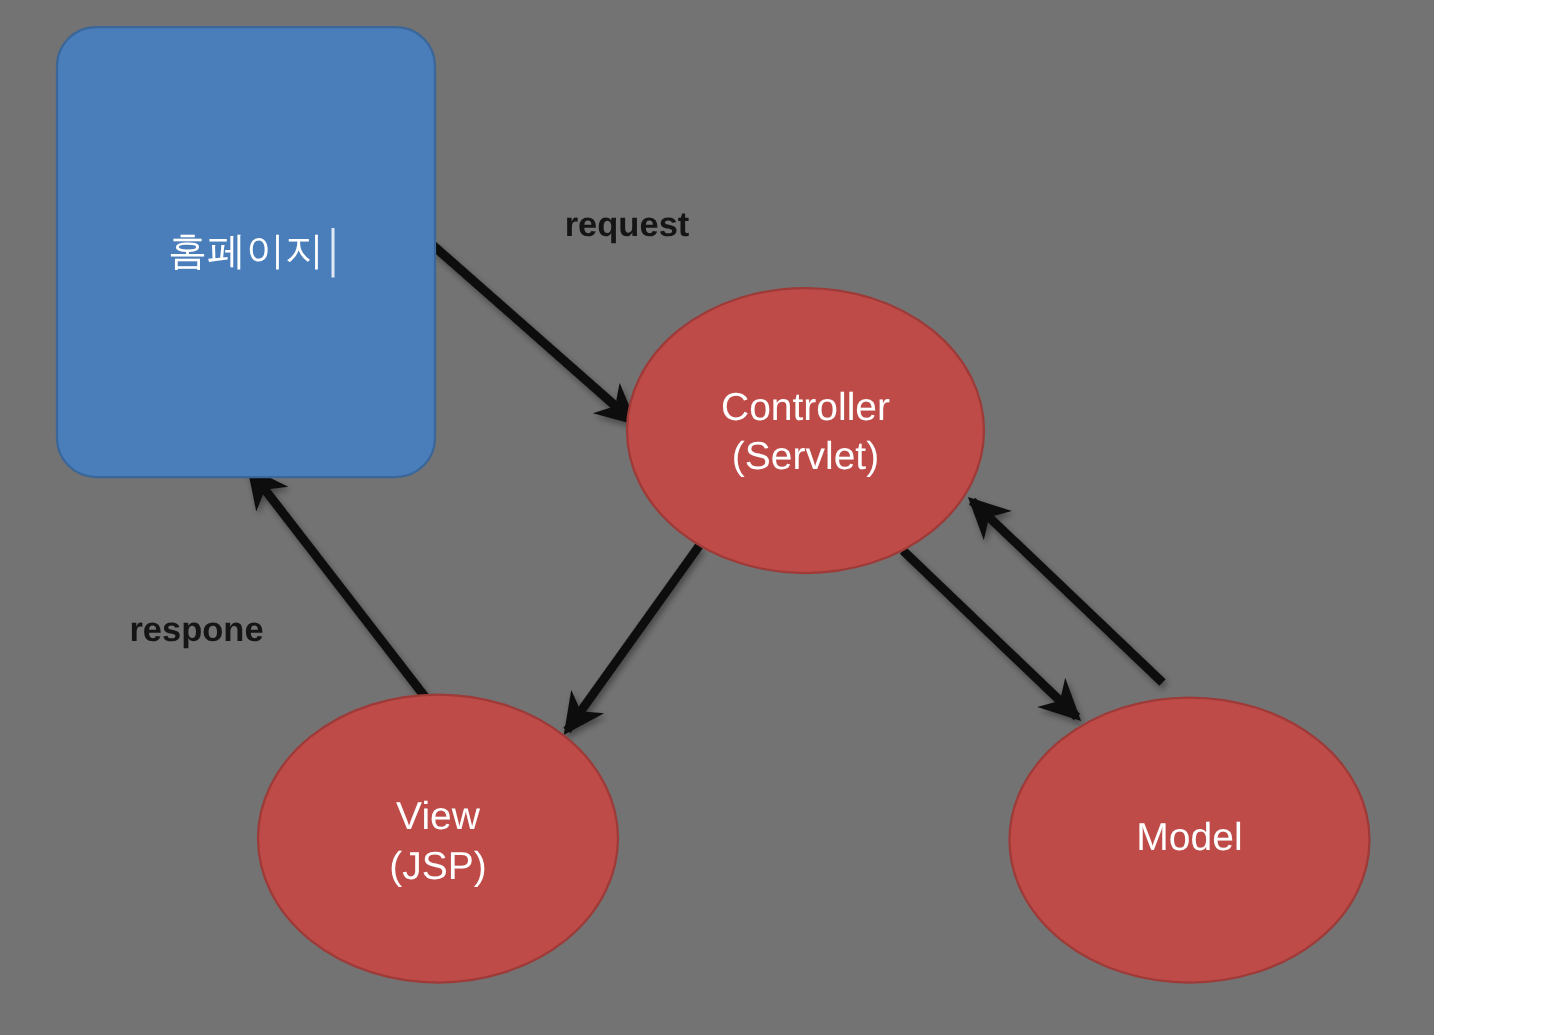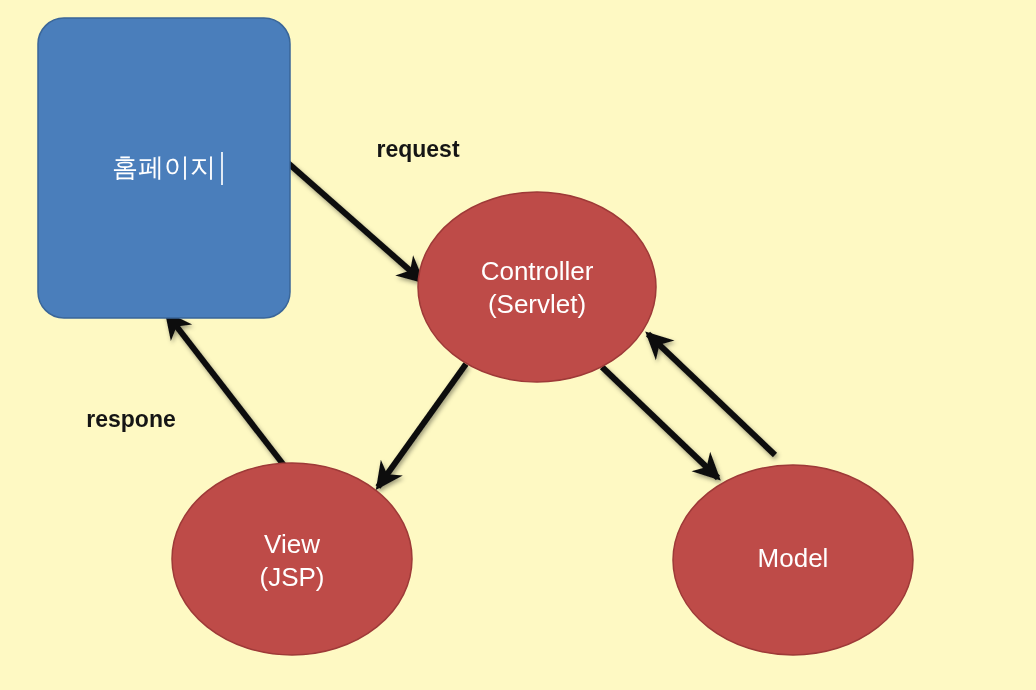--- a/index.html
+++ b/index.html
@@ -5,23 +5,23 @@
   html, body {
     margin: 0;
     padding: 0;
     background: #ffffff;
   }
   body {
     font-family: "Liberation Sans", sans-serif;
   }
   #canvas {
     position: relative;
-    width: 1036px;
+    width: 956px;
     height: 690px;
-    background: #fef9c3;
+    background: #737373;
     overflow: hidden;
   }
   #diagram-svg {
     position: absolute;
     top: 0;
     left: 0;
     width: 1036px;
     height: 690px;
   }
   .node-label {

